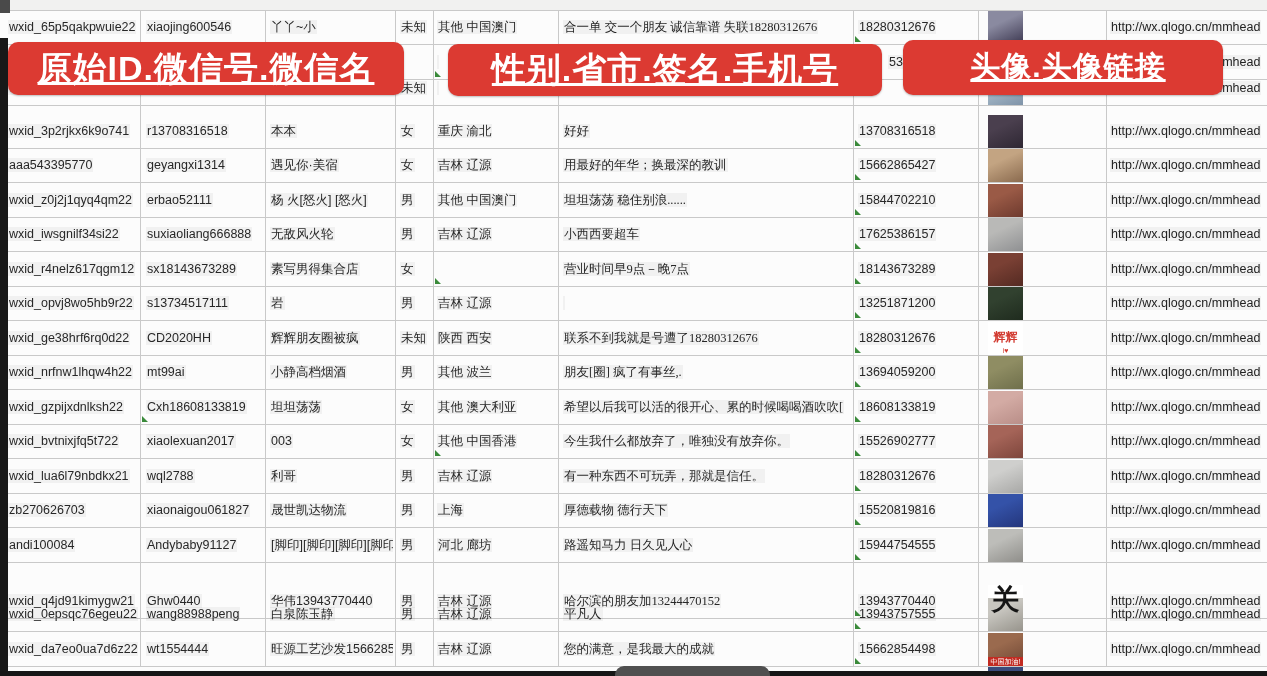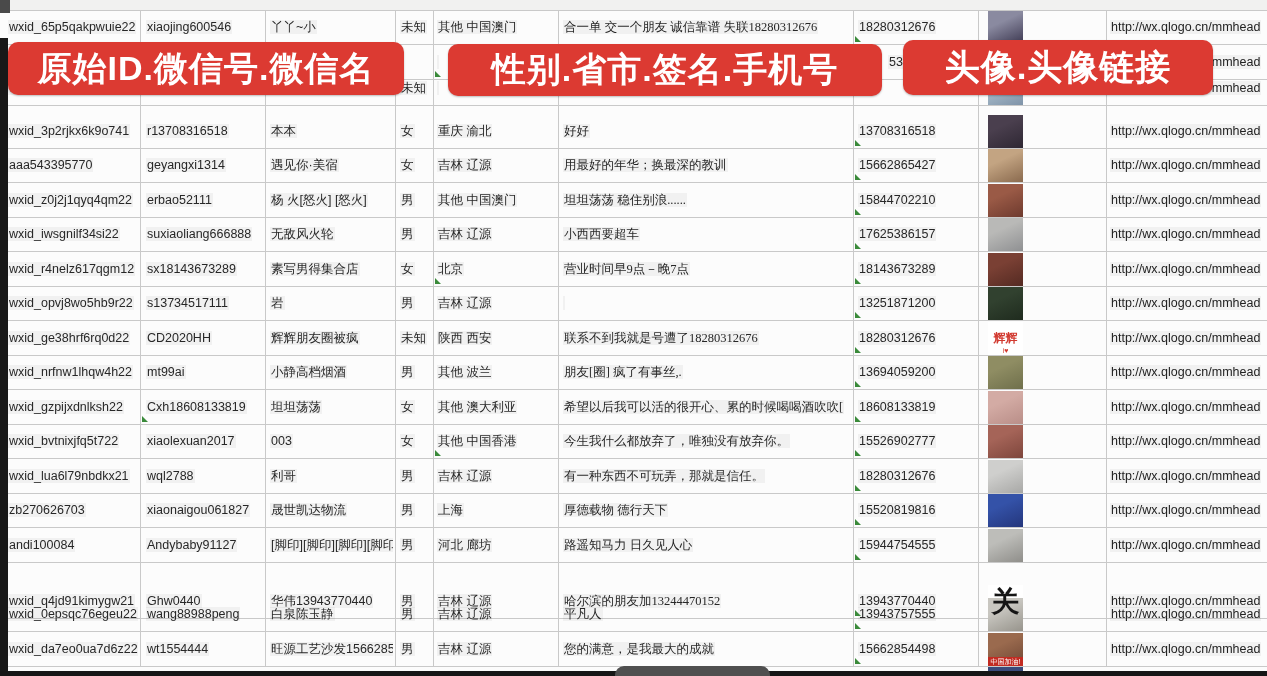--- a/index.html
+++ b/index.html
@@ -41,40 +41,41 @@
   .c-sig   {left:563px; width:288px;font-family:Liberation Serif, serif;}
   .c-phone {left:858px; width:118px;}
   .c-phone.tail{padding-left:30px;}
   .c-url   {left:1110px;width:160px;color:#222;}
 
   .c-avatar{left:988px;width:35px;top:1px;height:33px;overflow:hidden;}
   .avatar{
     position:absolute;inset:0;display:flex;flex-direction:column;
     align-items:center;justify-content:center;overflow:hidden;
   }
-  .avatar-label{font-weight:bold;line-height:1.05;z-index:1;font-family:Liberation Sans, sans-serif;}
+  .avatar-label{font-weight:bold;line-height:1.05;z-index:1;font-family:Liberation Mono, monospace;}
   .avatar-caption{
     position:absolute;left:0;right:0;bottom:0;font-size:7px;line-height:9px;
     text-align:center;white-space:nowrap;overflow:hidden;z-index:1;
   }
 
   .tri{position:absolute;width:0;height:0;border-style:solid;z-index:2;}
   .tri-phone    {left:855px;bottom:2px;border-width:6px 0 0 6px;border-color:transparent transparent transparent var(--marker-green);}
   .tri-region   {left:435px;bottom:2px;border-width:6px 0 0 6px;border-color:transparent transparent transparent var(--marker-green);}
   .tri-wechat_id{left:142px;bottom:2px;border-width:6px 0 0 6px;border-color:transparent transparent transparent var(--marker-green);}
 
   .banner{
     position:absolute;z-index:5;background:var(--banner-red);color:#ffffff;
     border-radius:10px;display:flex;align-items:center;justify-content:center;
     font-weight:bold;letter-spacing:1px;
     box-shadow:0 1px 2px rgba(0,0,0,0.25);
+    text-decoration:underline;
   }
   .banner-1{left:8px;  top:42px;width:396px;height:53px;font-size:34px;}
   .banner-2{left:448px;top:44px;width:434px;height:52px;font-size:34px;}
-  .banner-3{left:903px;top:40px;width:310px;height:55px;font-size:35px;}
+  .banner-3{left:903px;top:40px;width:310px;height:55px;font-size:30px;padding-left:10px;}
 </style>
 </head>
 <body>
 
 <div class="frame">
 
   <div class="top-strip"></div>
 
   <div class="gridlines">
     <div class="hline-top"></div>
@@ -213,21 +214,20 @@
     </div>
     <div class="cell c-url"><span>http://wx.qlogo.cn/mmhead</span></div>
     <i class="tri tri-phone"></i>
 
   </div>
       <div class="row" style="top: 252px;">
     <div class="cell c-wxid"><span>wxid_r4nelz617qgm12</span></div>
     <div class="cell c-wid"><span>sx18143673289</span></div>
     <div class="cell c-name"><span>素写男得集合店</span></div>
     <div class="cell c-gender"><span>女</span></div>
-    <div class="cell c-region"><span>北京</span></div>
     <div class="cell c-sig"><span>营业时间早9点－晚7点</span></div>
     <div class="cell c-phone"><span>18143673289</span></div>
     <div class="cell c-avatar">
       <div class="avatar" style="background: linear-gradient(155deg, rgb(122, 64, 52) 35%, rgb(84, 42, 34));">
         
         
       </div>
     </div>
     <div class="cell c-url"><span>http://wx.qlogo.cn/mmhead</span></div>
     <i class="tri tri-phone"></i>

